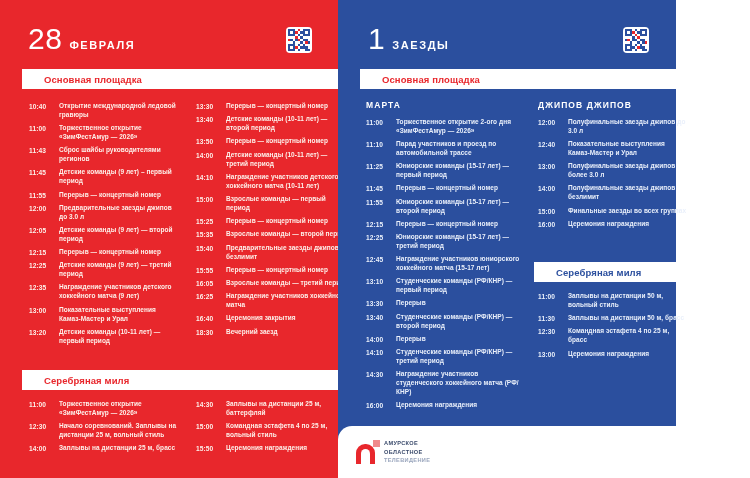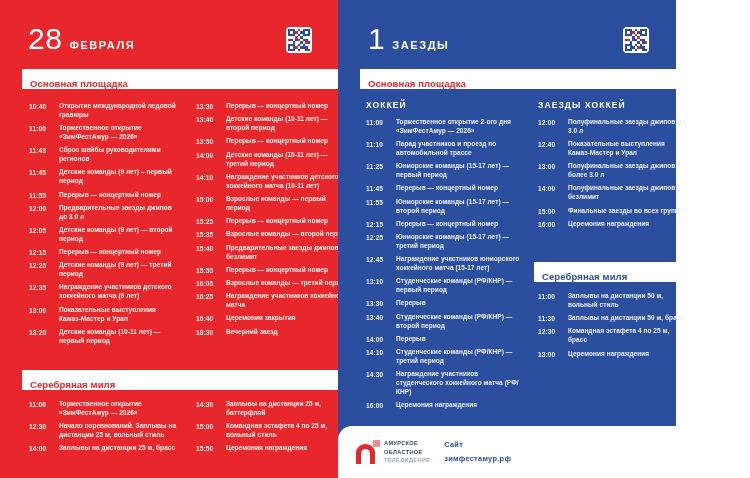--- a/index.html
+++ b/index.html
@@ -74,22 +74,22 @@
   }
   .qr-grid i { display: block; }
 
   
   .pill {
     position: absolute;
     height: 20px;
     background: #ffffff;
     border-radius: 0;
     display: flex;
-    align-items: flex-end;
-    padding-left: 8px;
+    align-items: center;
+    padding-left: 22px;
     font-size: 9.5px;
     font-weight: 700;
     letter-spacing: 0.1px;
   }
   .pill.red-txt { color: #e8272c; }
   .pill.blue-txt { color: #2b4f9e; }
 
   
   .col-head {
     position: absolute;
@@ -535,24 +535,24 @@
           <i style="background:#2b4f9e"></i>
           <i style="background:#2b4f9e"></i>
       </div>
     </div>
 
     <div class="pill red-txt" style="left:22px; top:69px; width:331px;">
       <span>Основная площадка</span>
     </div>
 
     <div class="col-head" style="left:28px; top:100px;">
-      <span>ХОККЕЙ</span>
+      <span>МАРТА</span>
     </div>
     <div class="col-head" style="left:200px; top:100px;">
-      <span>ЗАЕЗДЫ ХОККЕЙ</span>
+      <span>ДЖИПОВ ДЖИПОВ</span>
     </div>
 
     <div class="sched on-blue" style="left:28px; top:118px; width:158px;">
       <div class="row">
           <span class="t" style="width:30px">11:00</span>
           <span class="d">Торжественное открытие 2-ого дня «ЗимФестАмур — 2026»</span>
         </div>
       <div class="row">
           <span class="t" style="width:30px">11:10</span>
           <span class="d">Парад участников и проезд по автомобильной трассе</span>
@@ -666,20 +666,16 @@
         <div class="f-logo-mark">
           <div class="sq-main"></div>
           <div class="sq-small"></div>
         </div>
         <div class="f-logo-txt">
           <div>АМУРСКОЕ</div>
           <div>ОБЛАСТНОЕ</div>
           <div class="faded">ТЕЛЕВИДЕНИЕ</div>
         </div>
       </div>
-      <div class="f-site">
-        <div>Сайт</div>
-        <div>зимфестамур.рф</div>
-      </div>
     </div>
 
   </div>
 </div>
 
 </body></html>

